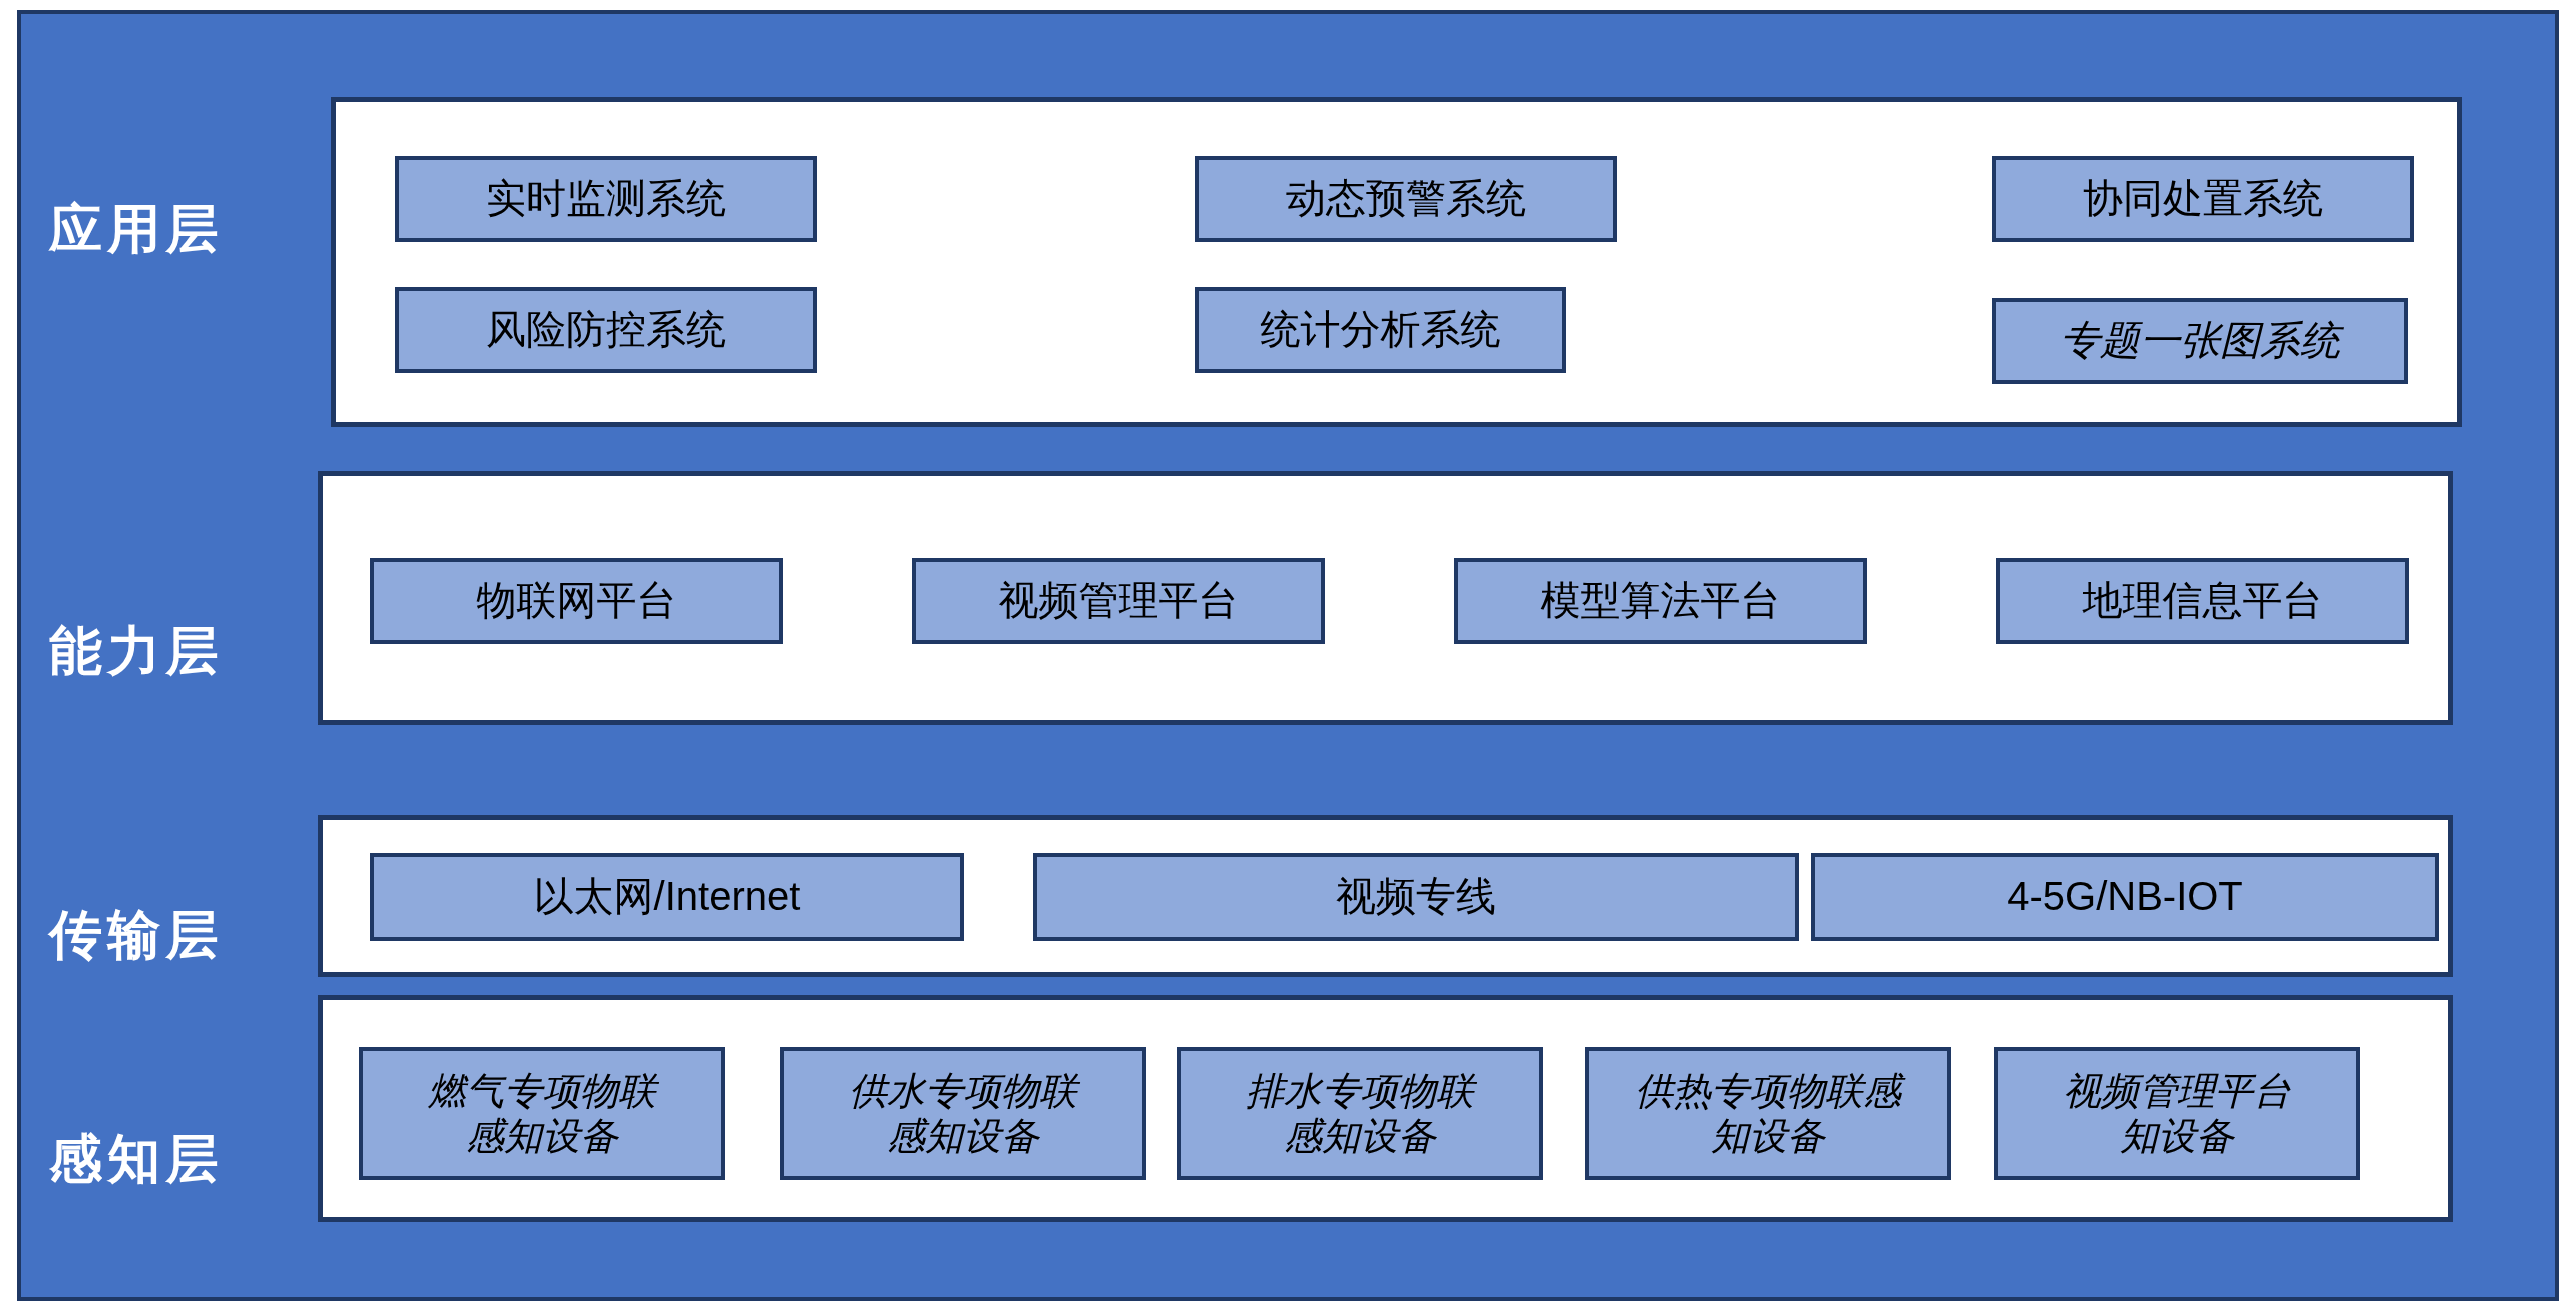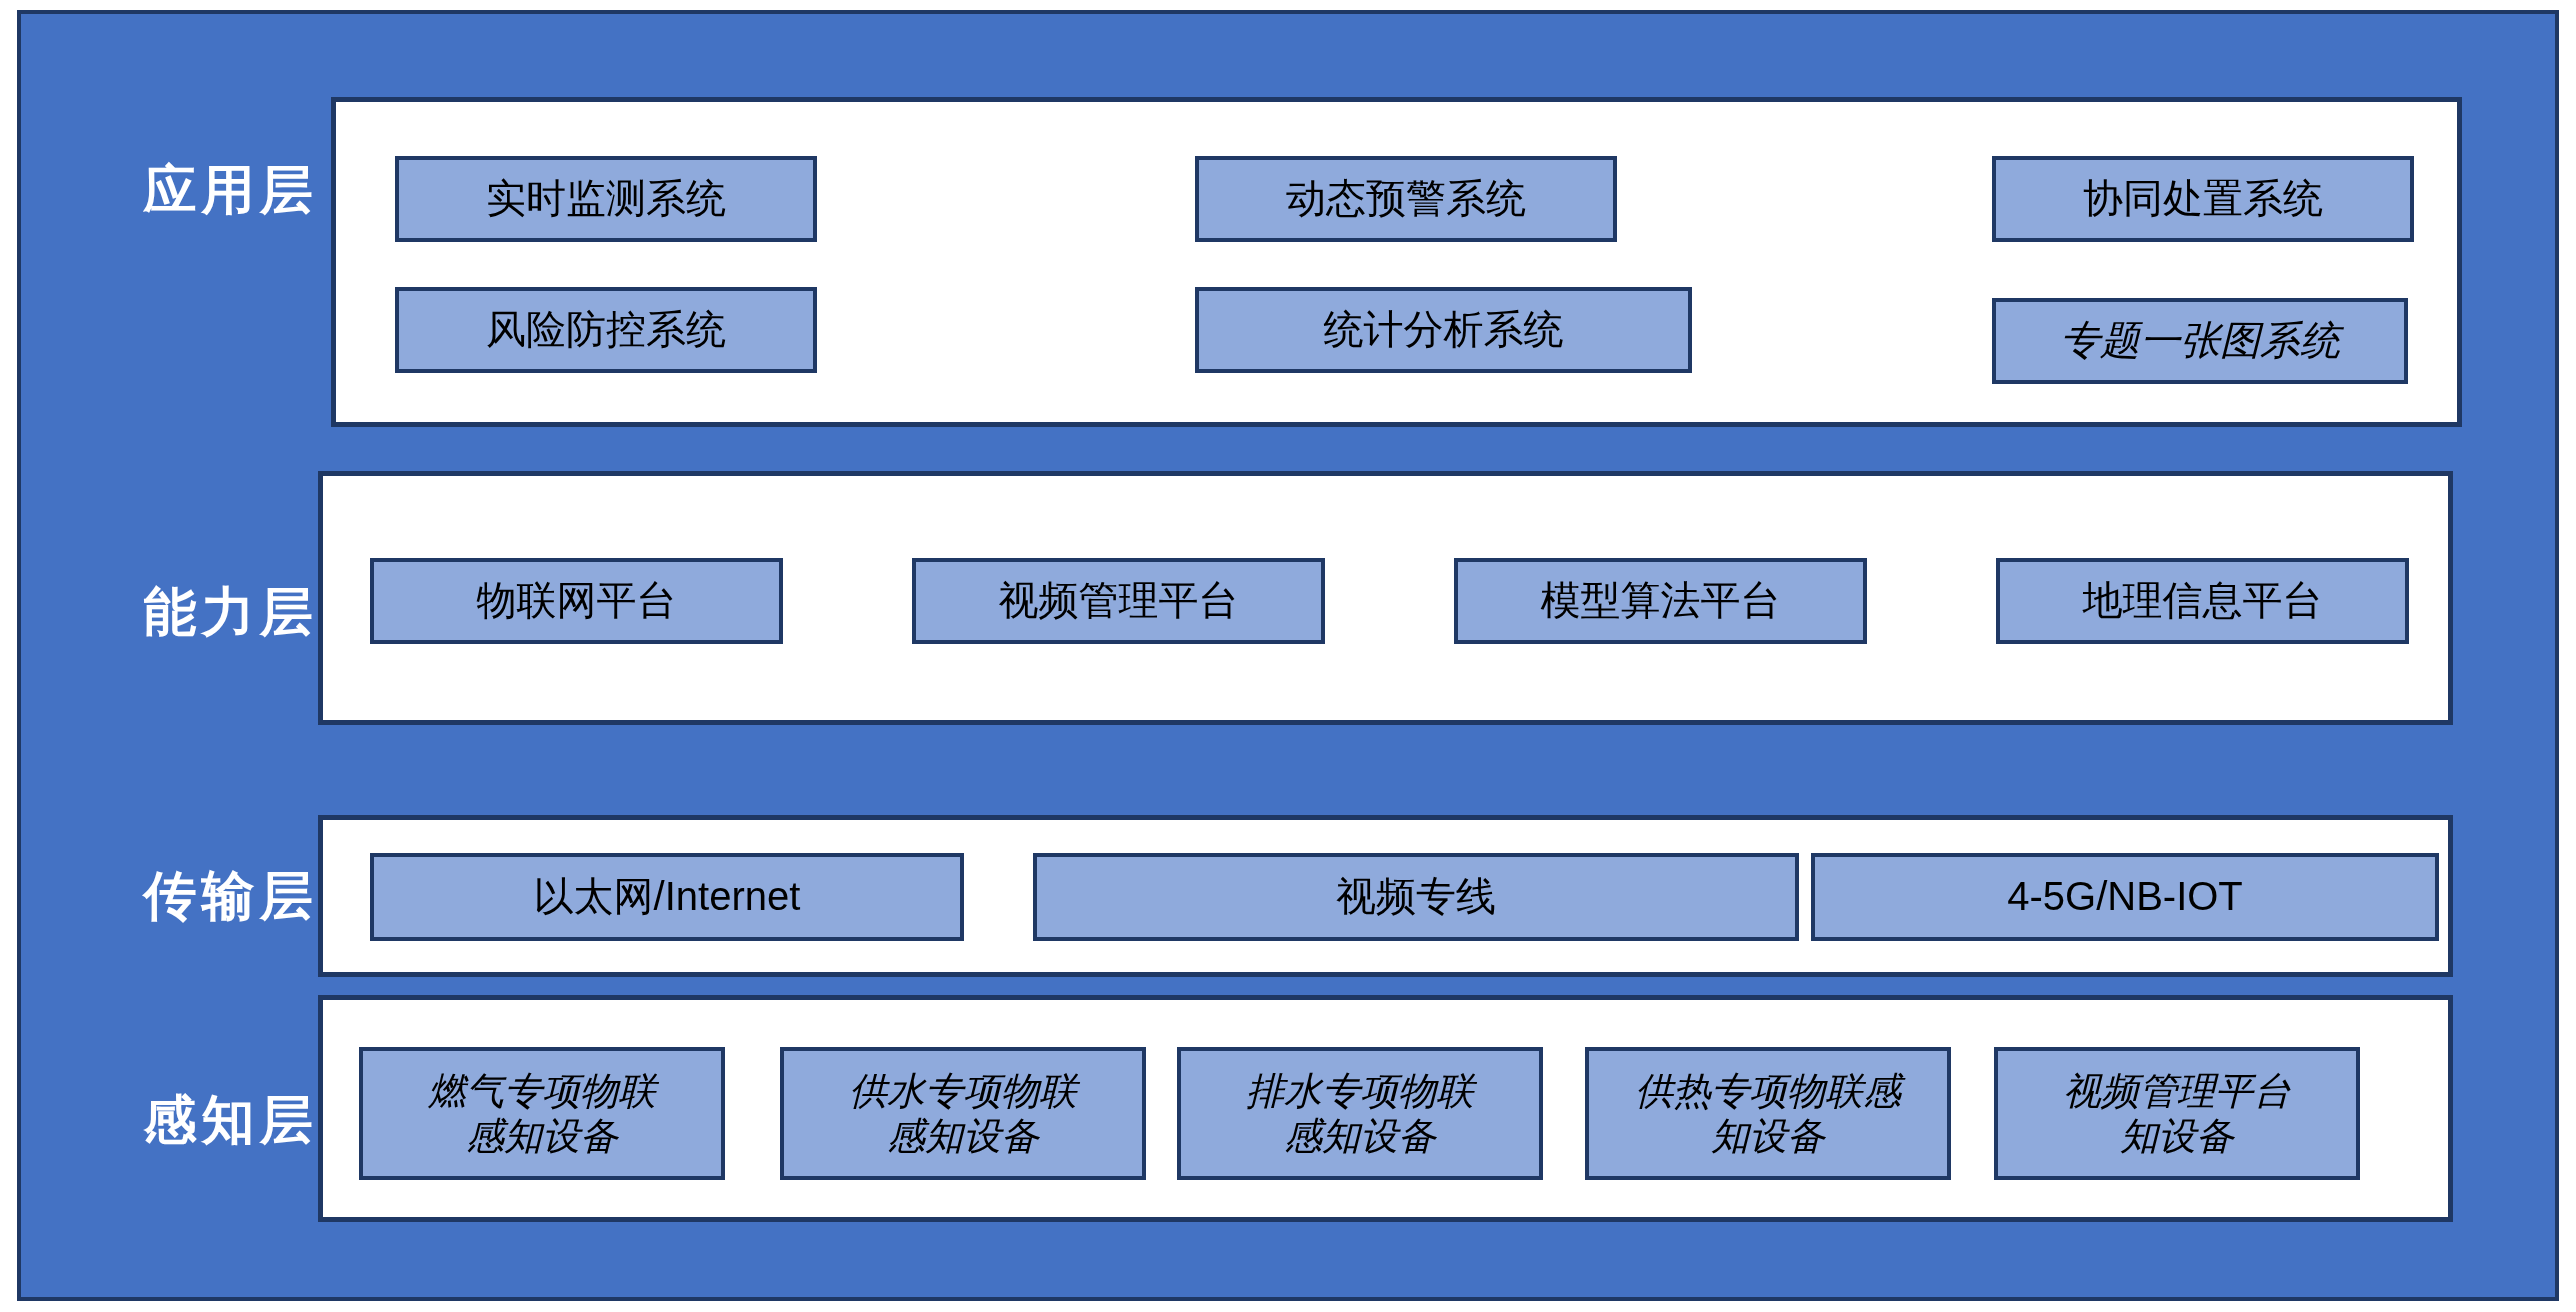--- a/index.html
+++ b/index.html
@@ -29,29 +29,30 @@
     width: 2542px;
     height: 1291px;
     background: #4472C4;
     border: 4.3px solid #1F3864;
     box-sizing: border-box;
   }
 
   
   .layer-label {
     position: absolute;
-    left: 34px;
+    left: 49px;
     width: 284px;
     color: #FFFFFF;
     font-size: 53px;
     font-weight: bold;
     letter-spacing: 5.2px;
-    text-align: right;
+    text-align: left;
     line-height: 1;
     white-space: nowrap;
+    margin-top: 39px;
   }
 
   
   .panel {
     position: absolute;
     background: #FFFFFF;
     border: 5.2px solid #1F3864;
     box-sizing: border-box;
   }
 
@@ -81,21 +82,21 @@
 
   <div class="layer-label" style="top:163px;">应用层</div>
 
   <div class="panel" style="left:331px; top:97px; width:2131px; height:330px;">
 
     <div class="box" style="left:59px;  top:54px;  width:422px; height:86px;">实时监测系统</div>
     <div class="box" style="left:859px; top:54px;  width:422px; height:86px;">动态预警系统</div>
     <div class="box" style="left:1656px;top:54px;  width:422px; height:86px;">协同处置系统</div>
 
     <div class="box" style="left:59px;  top:185px; width:422px; height:86px;">风险防控系统</div>
-    <div class="box" style="left:859px; top:185px; width:497px; height:86px;">统计分析系统</div>
+    <div class="box" style="left:859px; top:185px; width:371px; height:86px;">统计分析系统</div>
     <div class="box" style="left:1656px;top:196px; width:416px; height:86px;font-style:italic;">专题一张图系统</div>
   </div>
 
   <div class="layer-label" style="top:585px;">能力层</div>
 
   <div class="panel" style="left:318px; top:471px; width:2135px; height:254px;">
 
     <div class="box" style="left:47px;   top:82px; width:413px; height:86px;">物联网平台</div>
     <div class="box" style="left:589px;  top:82px; width:413px; height:86px;">视频管理平台</div>
     <div class="box" style="left:1131px; top:82px; width:413px; height:86px;">模型算法平台</div>

